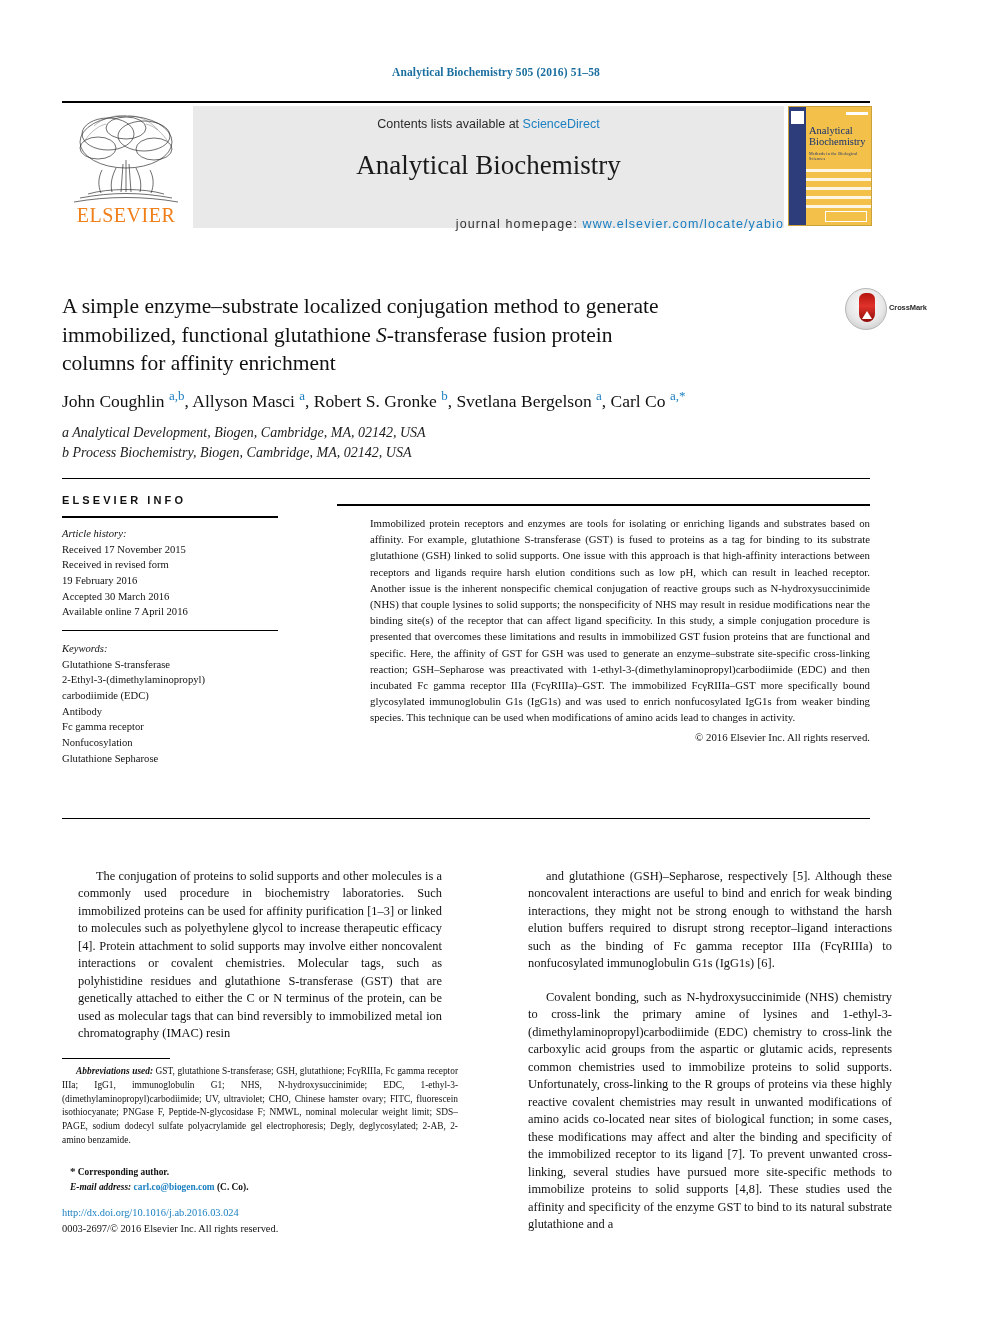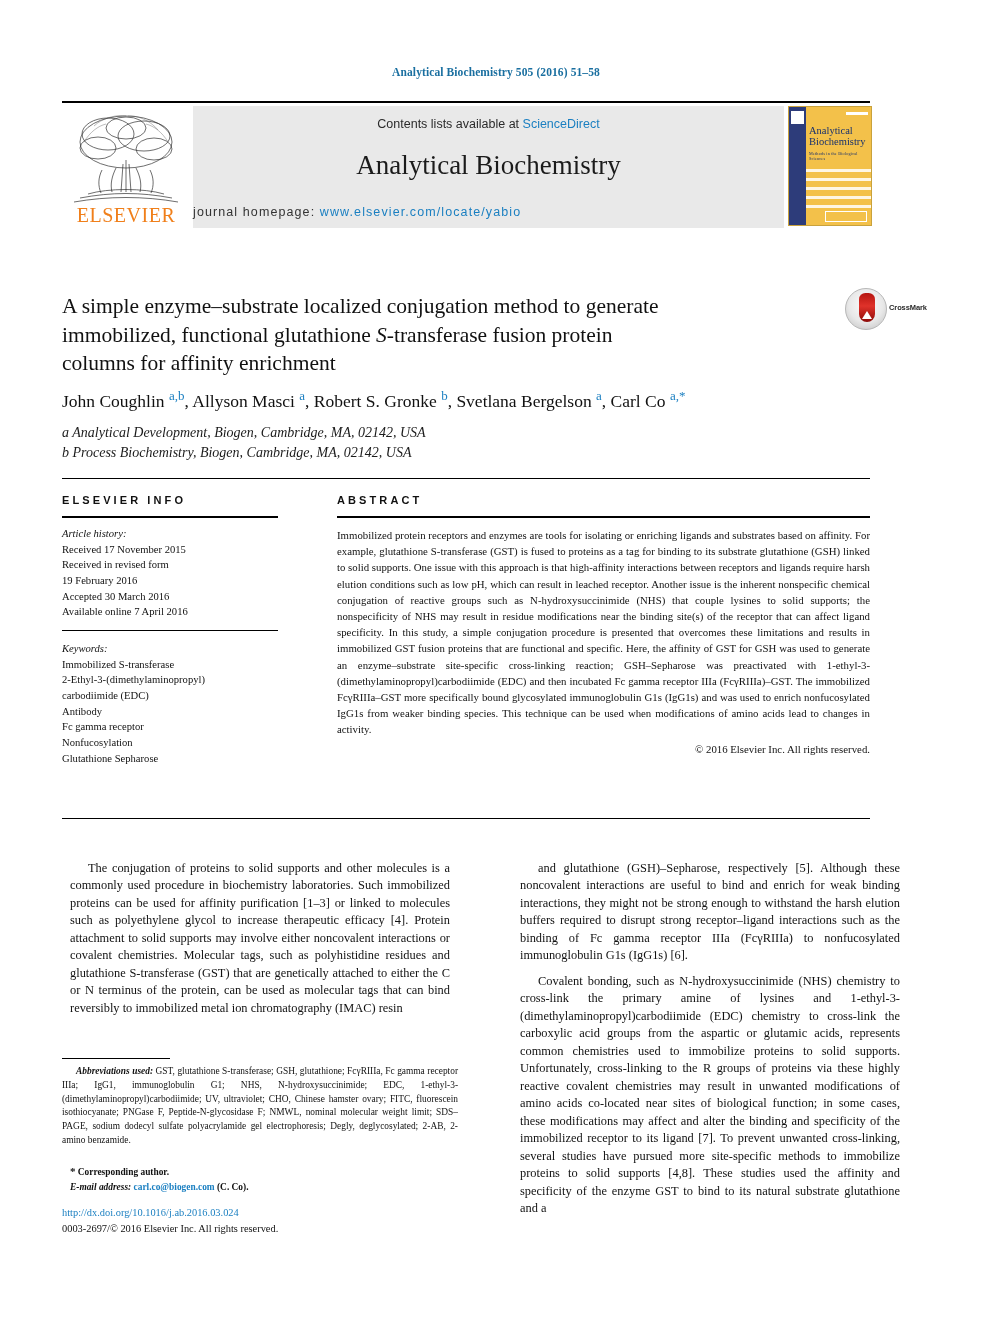--- a/index.html
+++ b/index.html
@@ -95,23 +95,23 @@
     position: absolute;
     left: 0; top: 44px;
     width: 591px;
     text-align: center;
     font-family: "Liberation Serif", serif;
     font-size: 27px;
     color: #1b1b1b;
   }
   .banner-home {
     position: absolute;
-    left: 0; top: 99px;
+    left: 0; top: 111px;
     width: 591px;
-    text-align: left;
+    text-align: right;
     font-family: "Liberation Sans", sans-serif;
     font-size: 12.5px;
     letter-spacing: 1.1px;
     color: #333;
   }
   .banner-home .url { color: #1a7fc1; }
 
   .cover {
     position: absolute;
     left: 726px; top: 0;
@@ -299,20 +299,21 @@
     width: 533px;
     height: 2px;
     background: #000;
   }
   .abs-body {
     font-family: "Liberation Serif", serif;
     font-size: 10.8px;
     line-height: 1.5;
     color: #111;
     text-align: justify;
+    margin-left: 33px;
   }
   .abs-copy {
     margin-top: 6px;
     text-align: right;
     font-family: "Liberation Serif", serif;
     font-size: 10.8px;
     color: #111;
   }
 
   
@@ -325,21 +326,21 @@
     position: absolute;
     left: 512px; top: 852px;
     width: 396px;
   }
   .body-p {
     font-family: "Liberation Serif", serif;
     font-size: 12.4px;
     line-height: 1.41;
     text-align: justify;
     color: #111;
-    margin: 8px;
+    margin: 16px;
     text-indent: 18px;
   }
   .body-p + .body-p { margin-top: 0; }
 
   
   .fn-rule {
     position: absolute;
     left: 62px; top: 1058px;
     width: 108px; height: 1px;
     background: #000;
@@ -476,32 +477,31 @@
       <div class="hd">Article history:</div>
       <div>Received 17 November 2015</div>
       <div>Received in revised form</div>
       <div>19 February 2016</div>
       <div>Accepted 30 March 2016</div>
       <div>Available online 7 April 2016</div>
     </div>
     <div class="info-rule2"></div>
     <div class="info-body">
       <div class="hd">Keywords:</div>
-      <div>Immobilized S-transferase</div>
+      <div>Glutathione S-transferase</div>
       <div>2-Ethyl-3-(dimethylaminopropyl)</div>
       <div>carbodiimide (EDC)</div>
       <div>Antibody</div>
       <div>Fc gamma receptor</div>
       <div>Nonfucosylation</div>
       <div>Glutathione Sepharose</div>
     </div>
   </div>
 
   <div class="abs-col">
-    <div class="sec-head">ABSTRACT</div>
     <div class="abs-rule"></div>
     <div class="abs-body">Immobilized protein receptors and enzymes are tools for isolating or enriching ligands and substrates based on affinity. For example, glutathione S-transferase (GST) is fused to proteins as a tag for binding to its substrate glutathione (GSH) linked to solid supports. One issue with this approach is that high-affinity interactions between receptors and ligands require harsh elution conditions such as low pH, which can result in leached receptor. Another issue is the inherent nonspecific chemical conjugation of reactive groups such as N-hydroxysuccinimide (NHS) that couple lysines to solid supports; the nonspecificity of NHS may result in residue modifications near the binding site(s) of the receptor that can affect ligand specificity. In this study, a simple conjugation procedure is presented that overcomes these limitations and results in immobilized GST fusion proteins that are functional and specific. Here, the affinity of GST for GSH was used to generate an enzyme–substrate site-specific cross-linking reaction; GSH–Sepharose was preactivated with 1-ethyl-3-(dimethylaminopropyl)carbodiimide (EDC) and then incubated Fc gamma receptor IIIa (FcγRIIIa)–GST. The immobilized FcγRIIIa–GST more specifically bound glycosylated immunoglobulin G1s (IgG1s) and was used to enrich nonfucosylated IgG1s from weaker binding species. This technique can be used when modifications of amino acids lead to changes in activity.</div>
     <div class="abs-copy">© 2016 Elsevier Inc. All rights reserved.</div>
   </div>
 
   <div class="col-left">
     <p class="body-p">The conjugation of proteins to solid supports and other molecules is a commonly used procedure in biochemistry laboratories. Such immobilized proteins can be used for affinity purification [1–3] or linked to molecules such as polyethylene glycol to increase therapeutic efficacy [4]. Protein attachment to solid supports may involve either noncovalent interactions or covalent chemistries. Molecular tags, such as polyhistidine residues and glutathione S-transferase (GST) that are genetically attached to either the C or N terminus of the protein, can be used as molecular tags that can bind reversibly to immobilized metal ion chromatography (IMAC) resin</p>
   </div>
 
   <div class="col-right">

